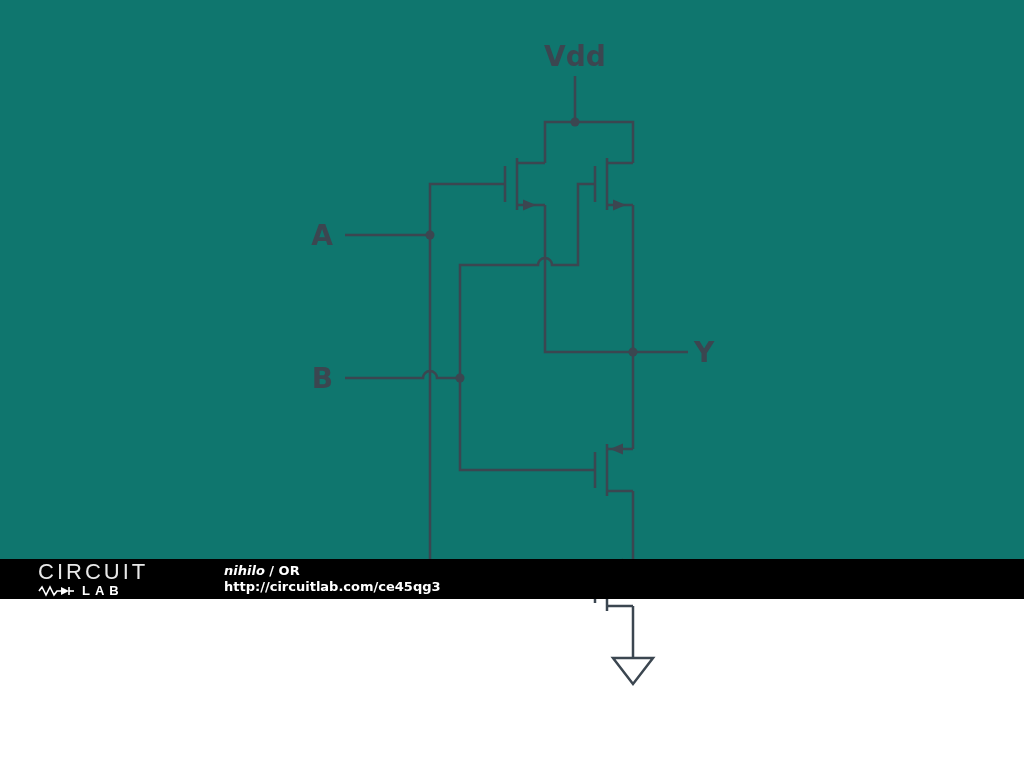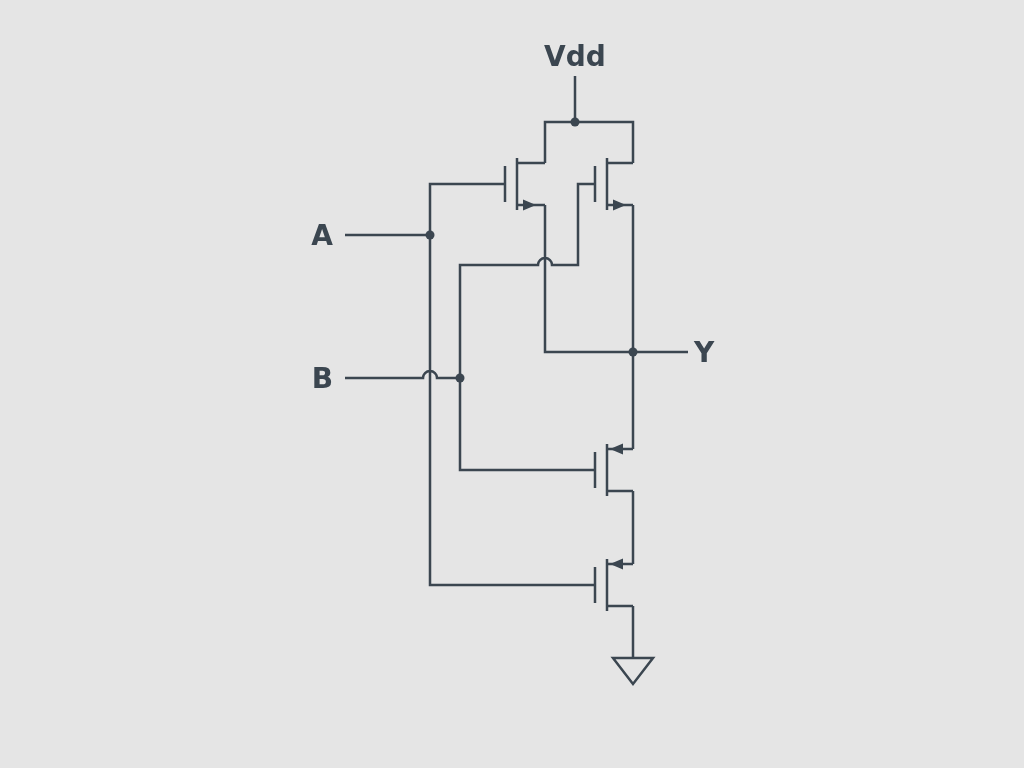--- a/index.html
+++ b/index.html
@@ -1,20 +1,20 @@
 <!DOCTYPE html>
 <html><head>
 <meta charset="utf-8">
 <style>
   html,body{margin:0;padding:0;}
   body{
     width:1024px;height:768px;background:#ffffff;overflow:hidden;
     font-family:"DejaVu Sans", sans-serif;
   }
-  .stage{position:relative;width:1024px;height:768px;background:#e5e5e5;}
+  .stage{position:relative;width:1024px;height:599px;background:#0f766e;}
   svg.schematic{position:absolute;top:0;left:0;display:block;}
   svg.schematic text{
     font-family:"DejaVu Sans", sans-serif;
     font-weight:bold;
     fill:#3b4650;
   }
   .footer{
     position:absolute;left:0;bottom:0;width:1024px;height:40px;
     background:#000000;display:flex;align-items:center;box-sizing:border-box;
     padding-left:38px;
@@ -98,14 +98,34 @@
       <circle cx="460" cy="378" r="4.5"></circle>
       <circle cx="633" cy="352" r="4.5"></circle>
     </g>
 
     <text x="575" y="66" font-size="28" text-anchor="middle">Vdd</text>
     <text x="333" y="245" font-size="28" text-anchor="end">A</text>
     <text x="333" y="388" font-size="28" text-anchor="end">B</text>
     <text x="694" y="362" font-size="28" text-anchor="start">Y</text>
   </svg>
 
+  <div class="footer">
+    <div class="logo">
+      <div class="logo-top">CIRCUIT</div>
+      <div class="logo-bottom">
+        <svg width="40" height="12" viewBox="0 0 40 12">
+          <path d="M1 6 L4 2 L8 10 L12 2 L16 10 L19 6 H23" stroke="#ffffff" stroke-width="1.6" fill="none"></path>
+          <path d="M23 2 L31 6 L23 10 Z" fill="#ffffff"></path>
+          <path d="M31 2 V10" stroke="#ffffff" stroke-width="1.6" fill="none"></path>
+          <path d="M31 6 H36" stroke="#ffffff" stroke-width="1.6" fill="none"></path>
+        </svg>
+        <span class="logo-lab">LAB</span>
+      </div>
+    </div>
+    <div class="meta">
+      <div class="byline">
+        <span class="author">nihilo</span><span> / OR</span>
+      </div>
+      <div class="url">http://circuitlab.com/ce45qg3</div>
+    </div>
+  </div>
 
 </div>
 
 </body></html>

